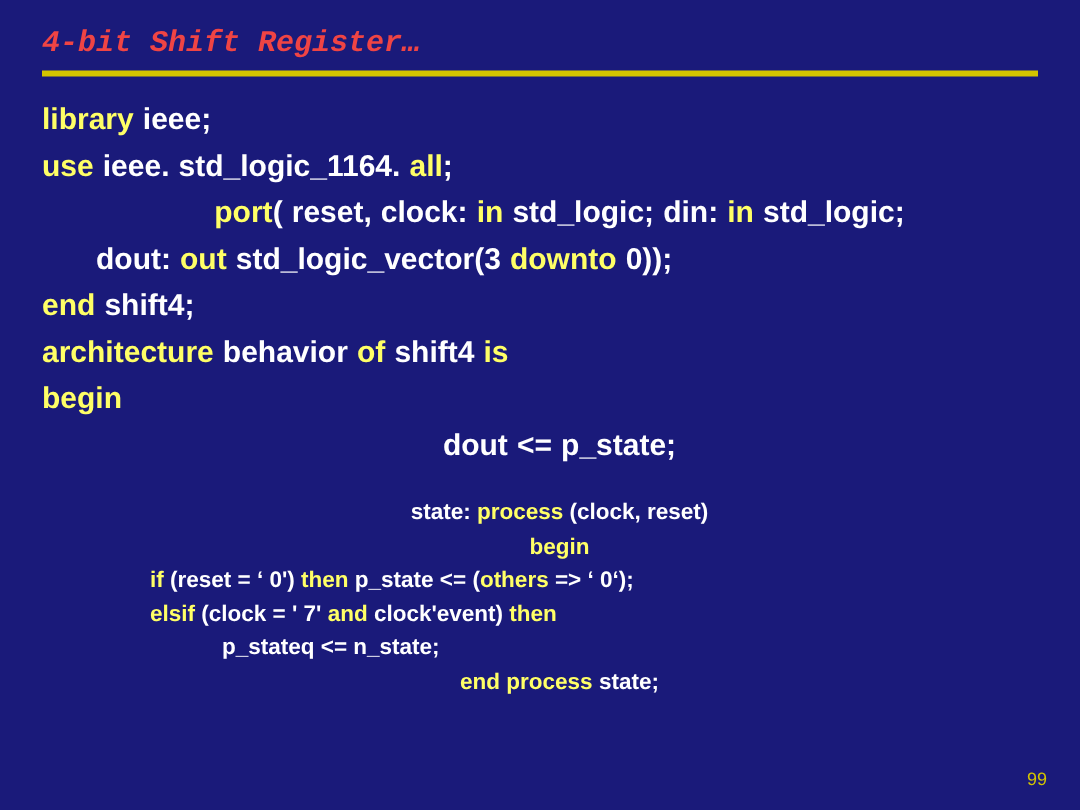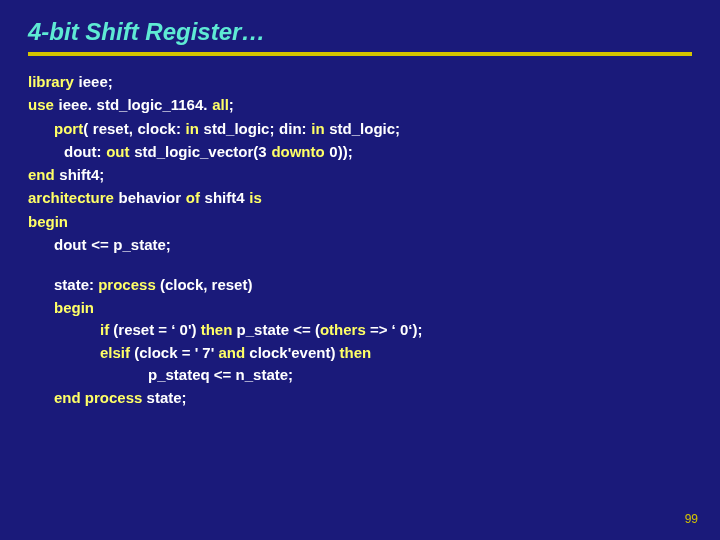--- a/index.html
+++ b/index.html
@@ -9,47 +9,48 @@
     background: #1a1a7a;
     font-family: Arial, Helvetica, sans-serif;
     color: #ffffff;
     overflow: hidden;
     position: relative;
   }
   .slide {
     padding: 18px 28px 0 28px;
   }
   .title {
-    font-size: 24px;
+    font-size: 20px;
     font-weight: bold;
     font-style: italic;
-    color: #5eead4;
+    color: #ef4444;
     margin-bottom: 6px;
+    font-family: Liberation Mono, monospace;
   }
   .rule {
     height: 4px;
     background: #d4c400;
     margin-bottom: 14px;
   }
   .code-block1 {
-    font-size: 15px;
+    font-size: 20px;
     line-height: 1.55;
     font-weight: bold;
     color: #ffffff;
     word-spacing: 0.5px;
   }
   .code-block2 {
     font-size: 15px;
     line-height: 1.5;
     font-weight: bold;
     color: #ffffff;
     margin-top: 18px;
   }
   .kw { color: #ffff66; }
-  .i1 { padding-left: 26px; }
+  .i1 { padding-left: 26px; text-align: center; }
   .i2 { padding-left: 36px; }
   .i3 { padding-left: 72px; }
   .i4 { padding-left: 120px; }
   .page-num {
     position: absolute;
     bottom: 14px;
     right: 22px;
     color: #d4c400;
     font-size: 12px;
     font-weight: normal;

